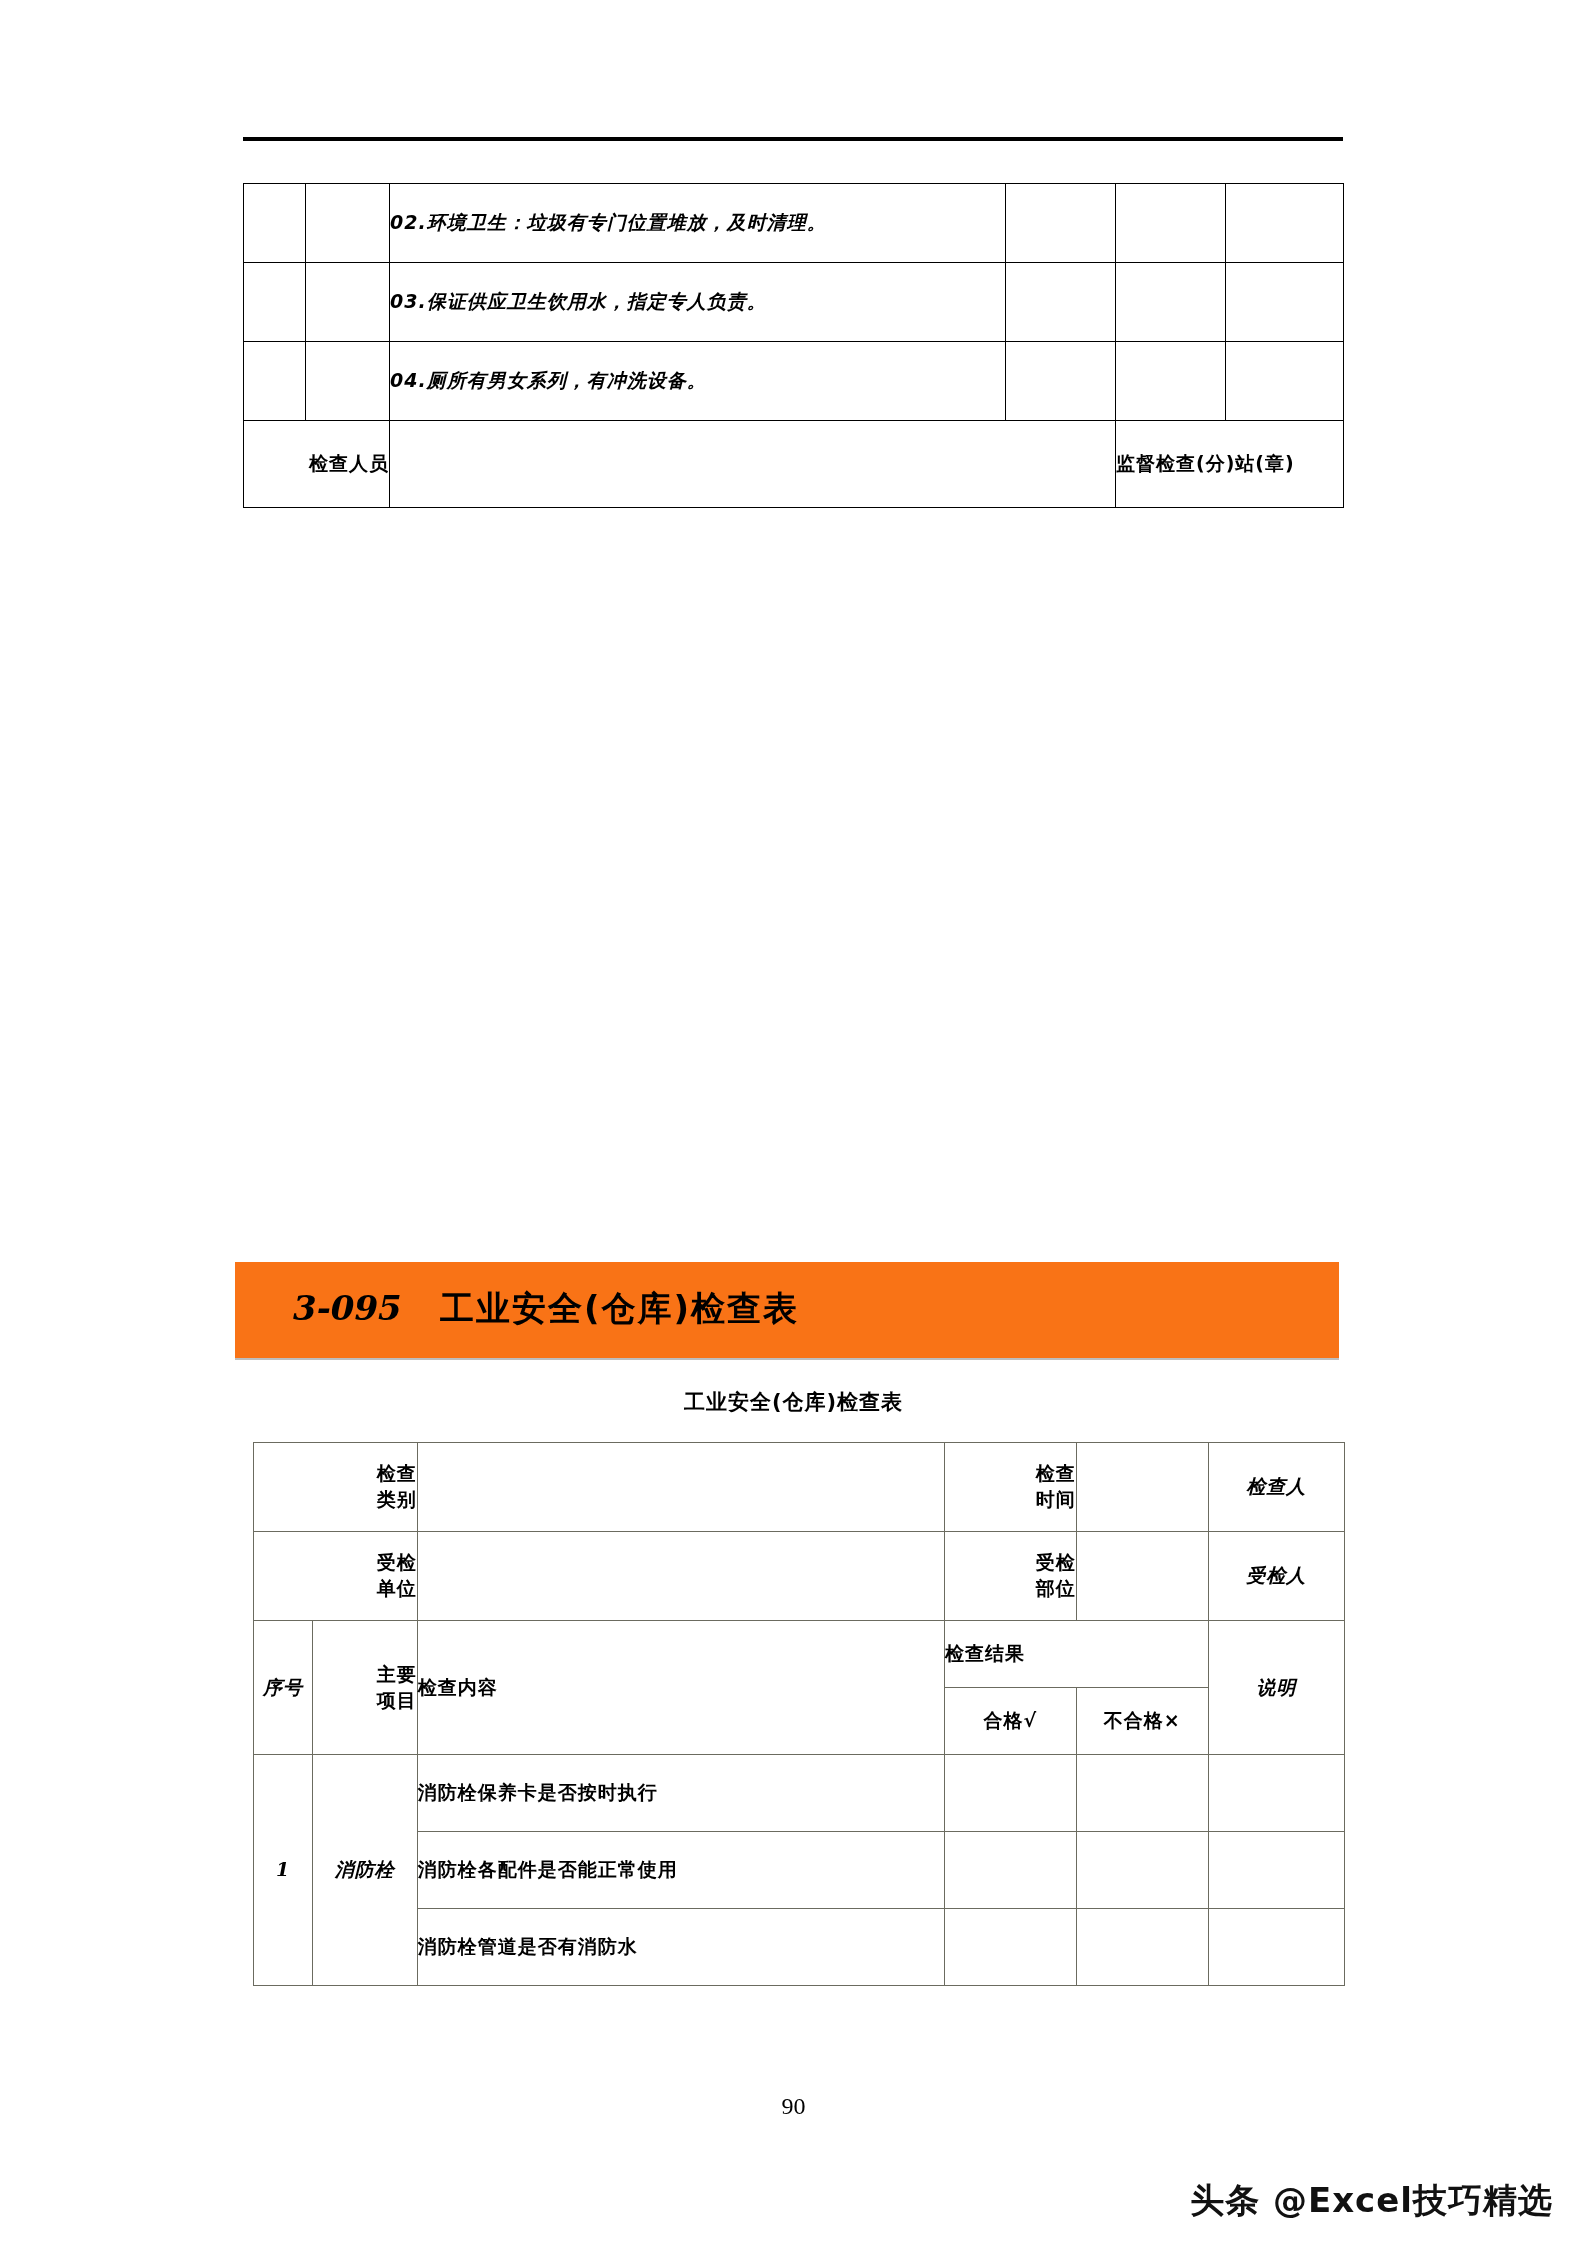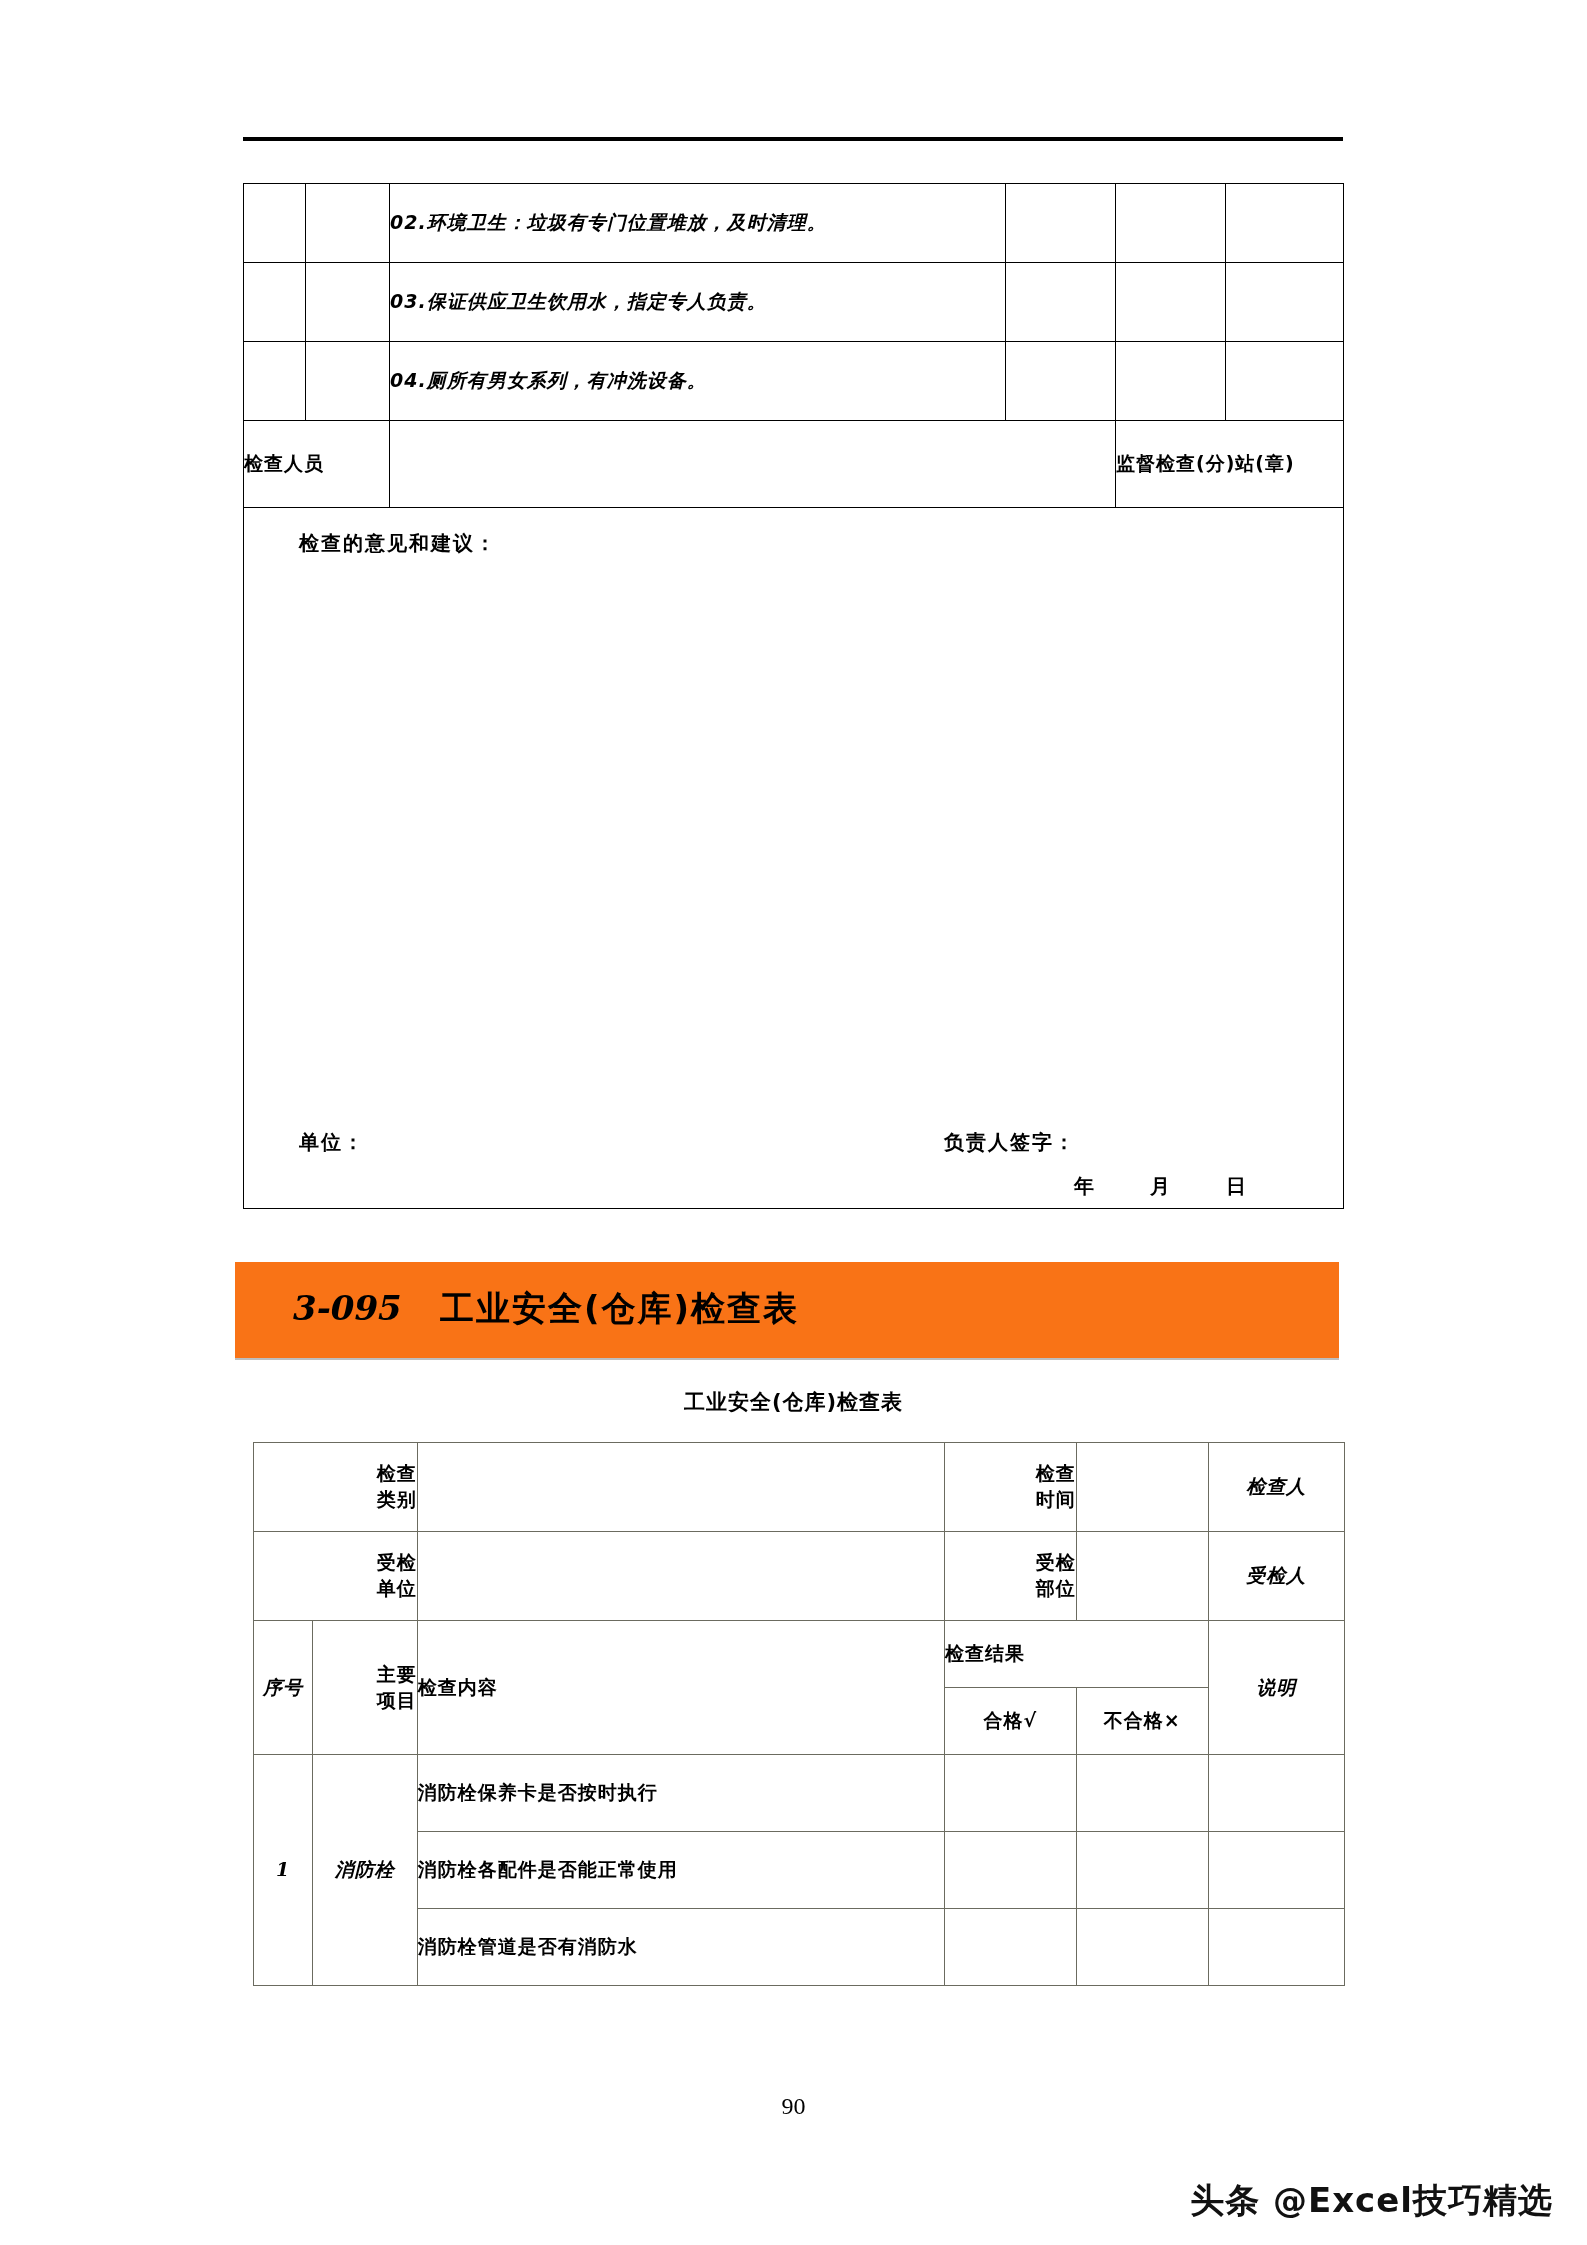--- a/index.html
+++ b/index.html
@@ -59,21 +59,21 @@
   }
   #table1 td { border-color: #000; }
   .t1-item {
     padding-left: 145px;
     font-style: italic;
     font-weight: 700;
     font-size: 19px;
     white-space: nowrap;
   }
   .t1-inspector {
-    text-align: left;
+    text-align: right;
     font-weight: 700;
     font-size: 20px;
     letter-spacing: 3px;
   }
   .t1-stamp {
     text-align: left;
     font-weight: 700;
     font-size: 19px;
     letter-spacing: 2px;
   }
@@ -240,28 +240,20 @@
         <td class="t1-item" style="height:78px">04.厕所有男女系列，有冲洗设备。</td>
         <td></td>
         <td></td>
         <td></td>
       </tr>
       <tr>
         <td class="t1-inspector" colspan="2" style="height:86px">检查人员</td>
         <td colspan="2"></td>
         <td class="t1-stamp" colspan="2">监督检查(分)站(章)</td>
       </tr>
-      <tr>
-        <td class="t1-opinion" colspan="6">
-          <span class="t1-opinion-label">检查的意见和建议：</span>
-          <span class="t1-sign-unit">单位：</span>
-          <span class="t1-sign-person">负责人签字：</span>
-          <span class="t1-sign-date">年　月　日</span>
-        </td>
-      </tr>
     </tbody>
   </table>
 
   <div class="section-band">
     <span class="num">3-095</span>
     <span class="title">工业安全(仓库)检查表</span>
   </div>
 
   <div class="t2-caption">工业安全(仓库)检查表</div>
 

